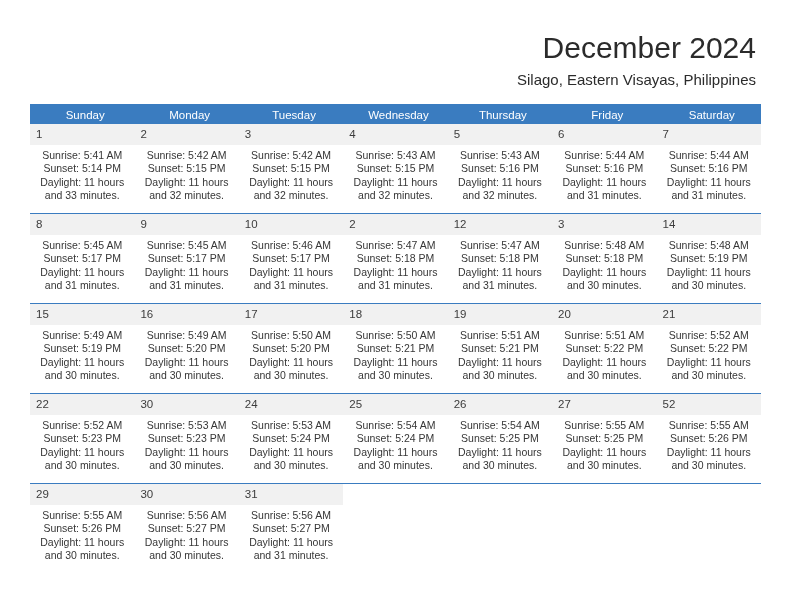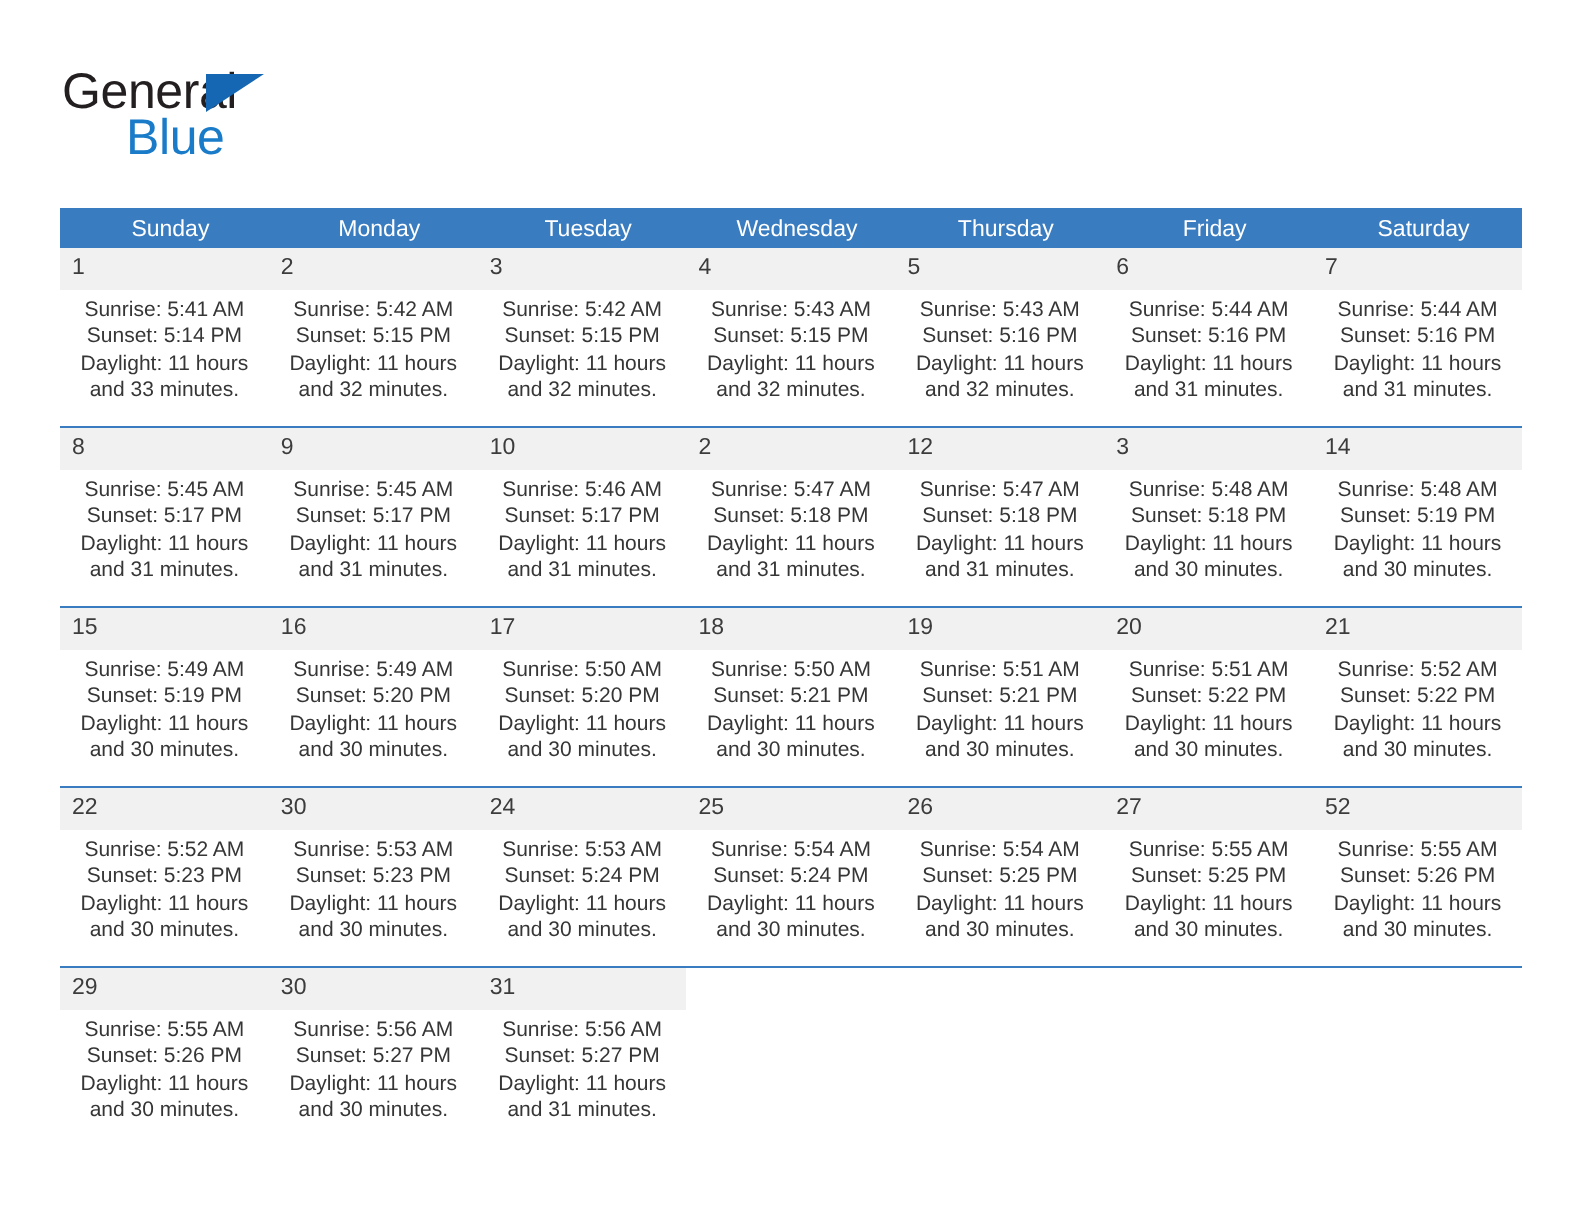--- a/index.html
+++ b/index.html
@@ -141,26 +141,25 @@
   }
   .detail div { white-space: nowrap; }
 </style>
 </head>
 <body>
 
 <div class="page">
 
   <div class="header">
 
-    <div class="brand">
-      <span class="brand-general">General</span>
-      <span class="brand-triangle"></span>
-      <span class="brand-blue">Blue</span>
+
+    <div class="titles">
+      <div class="cal-title">December 2024</div>
+      <div class="cal-subtitle">Silago, Eastern Visayas, Philippines</div>
     </div>
-
 
   </div>
 
   <table class="calendar">
     <colgroup>
       <col>
         <col>
         <col>
         <col>
         <col>

